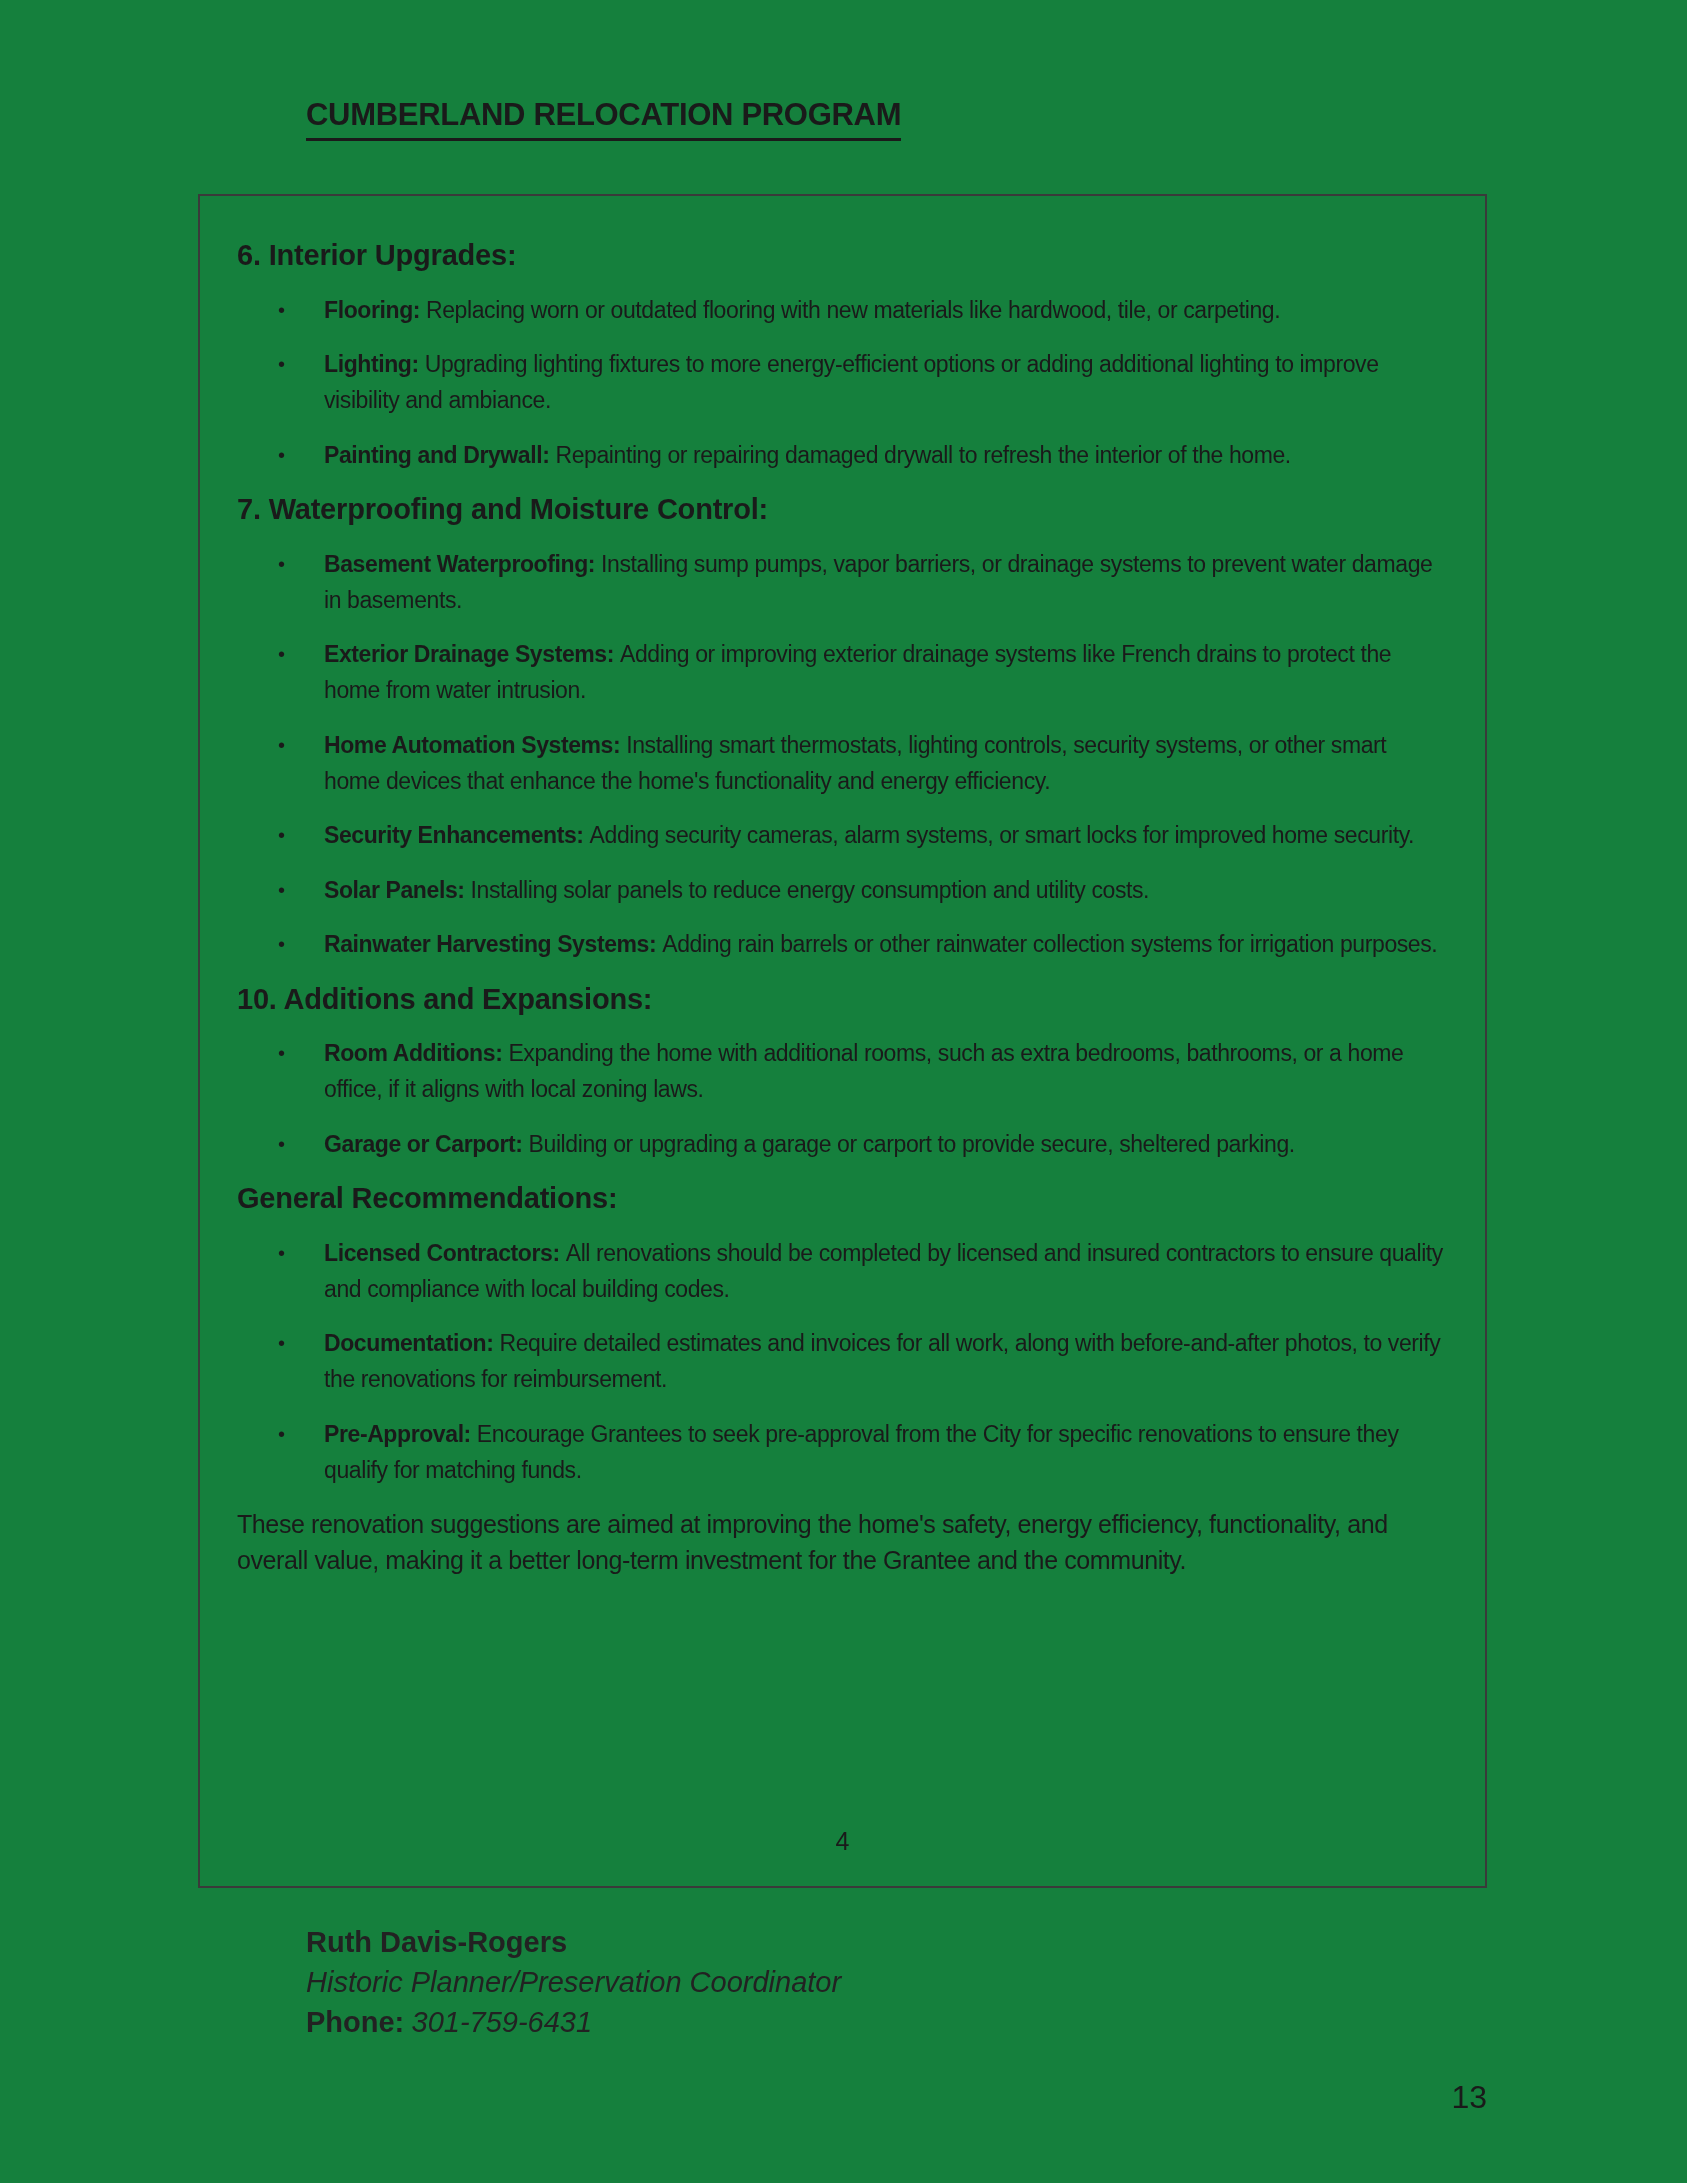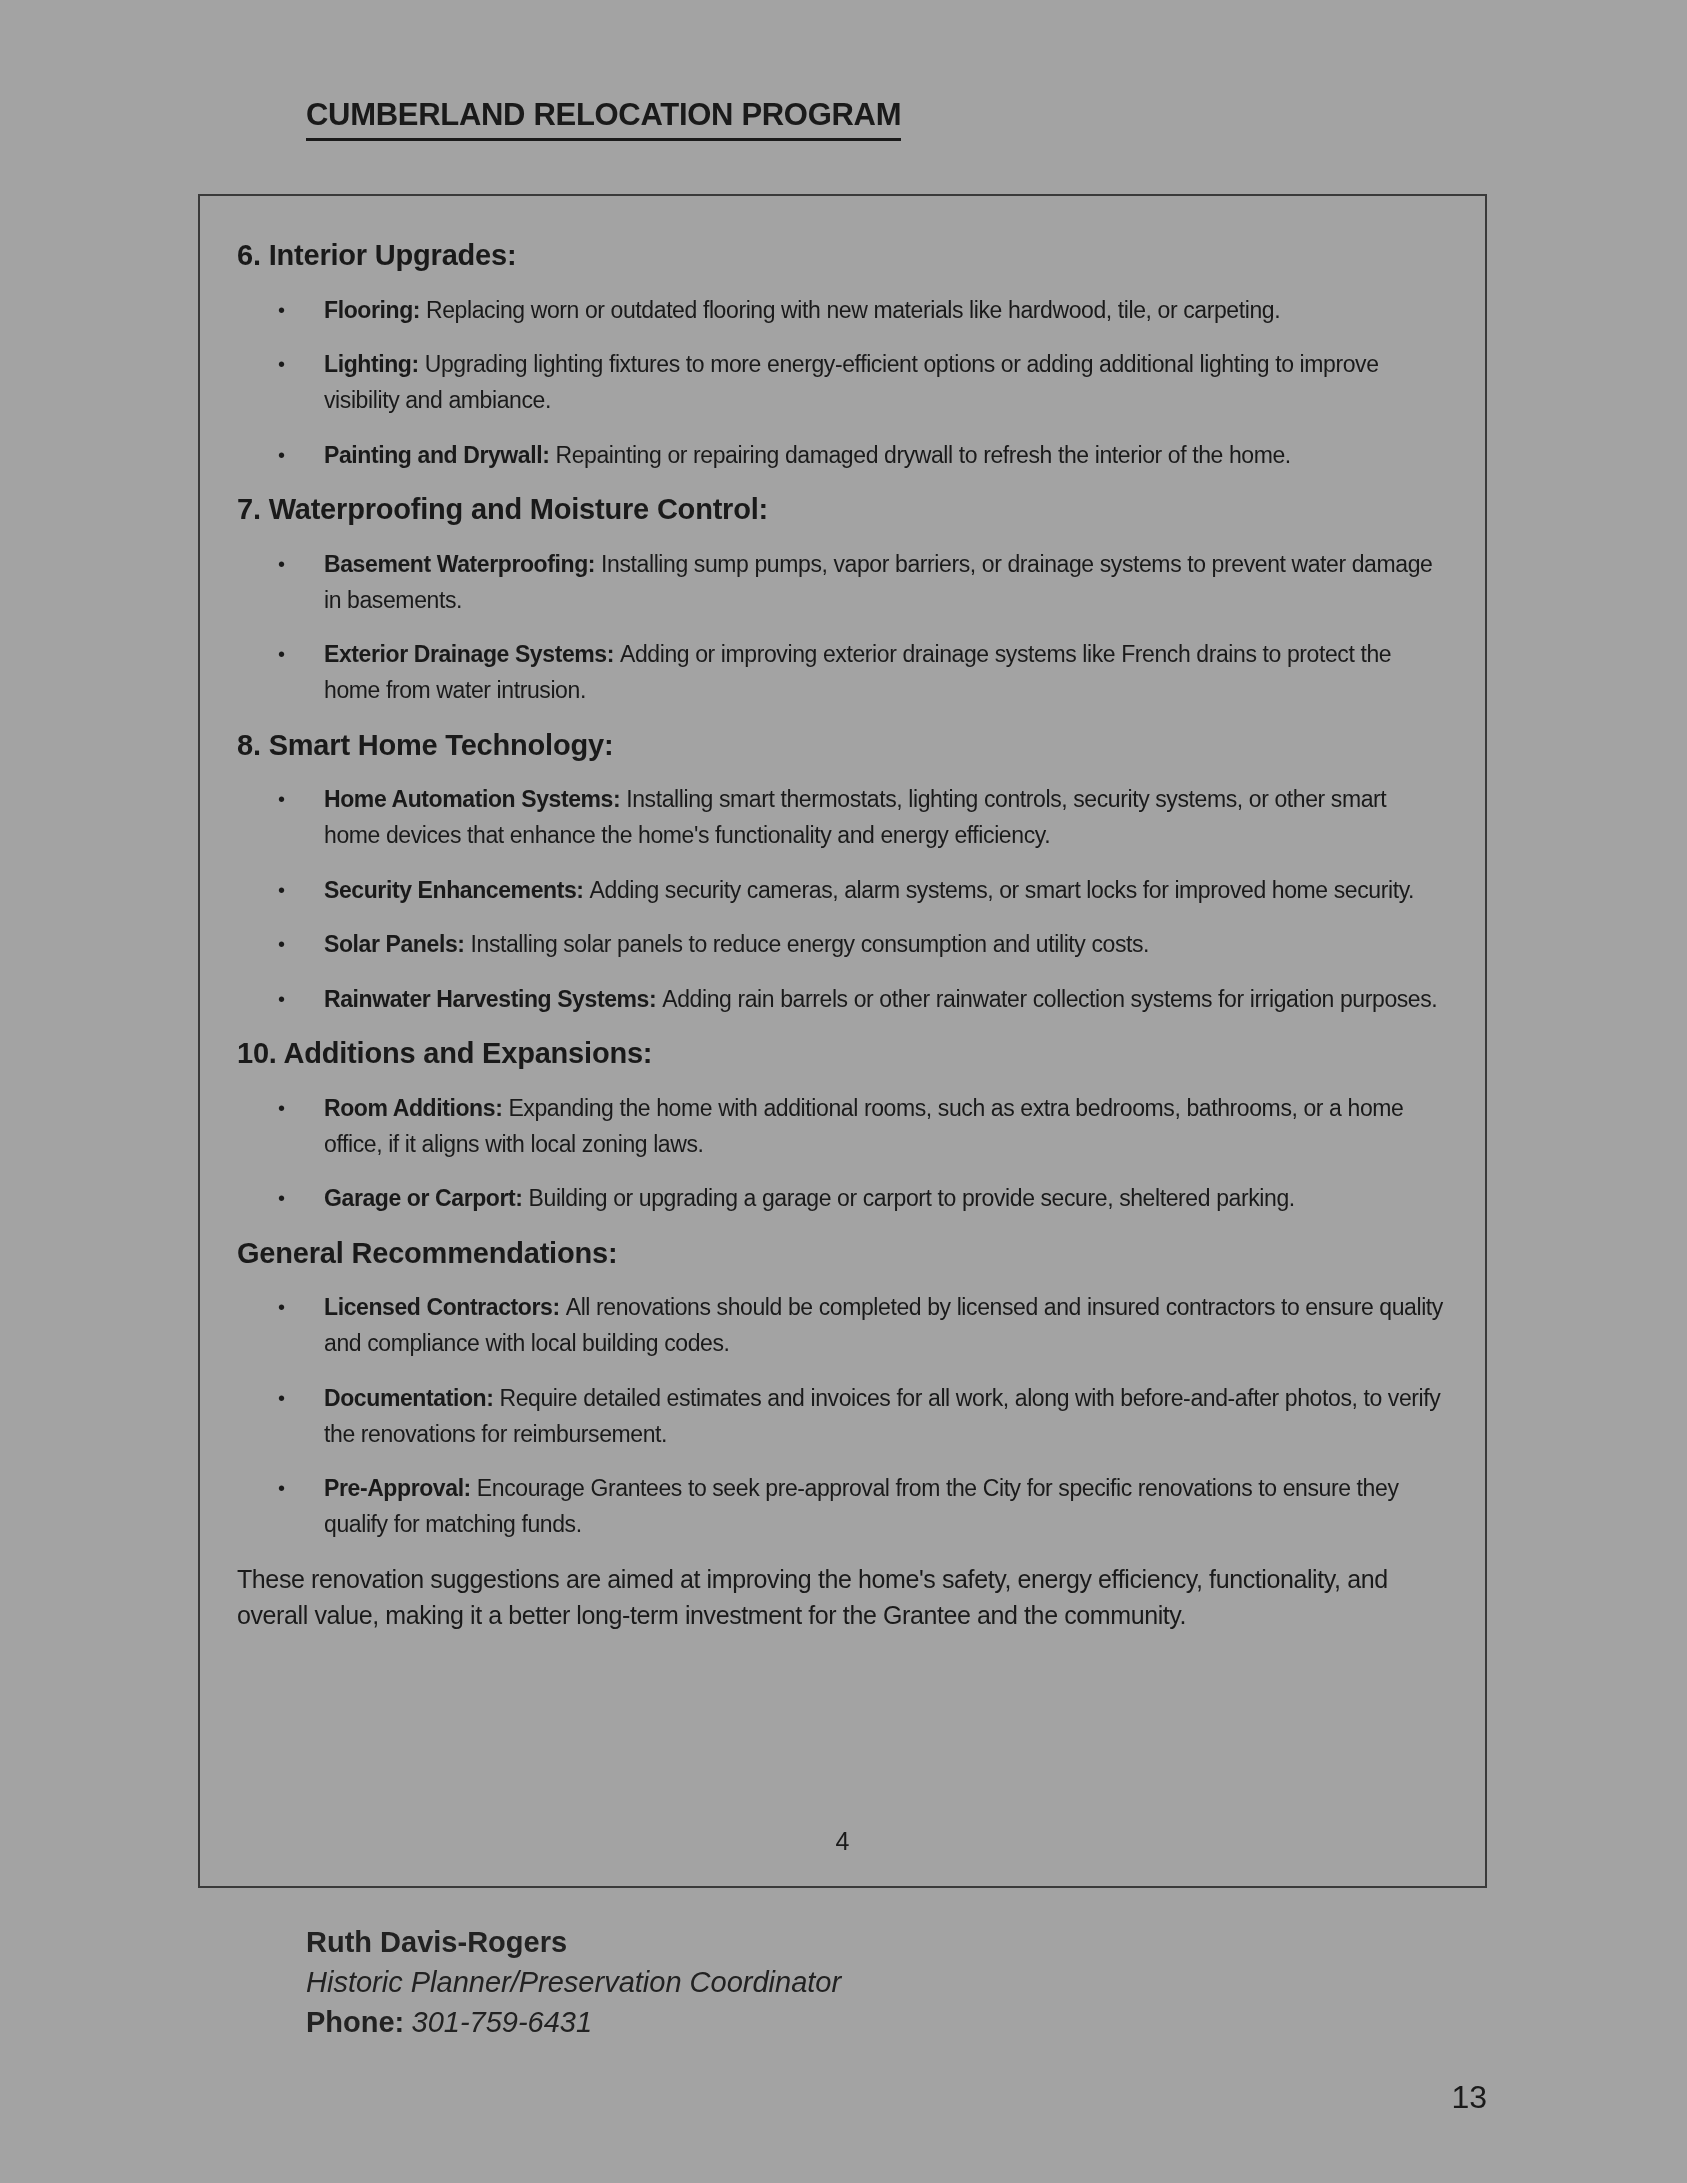--- a/index.html
+++ b/index.html
@@ -1,20 +1,20 @@
 <!DOCTYPE html>
 <html style="font-size:10.6px"><head>
 <meta charset="utf-8">
 <style>
   html, body { margin: 0; padding: 0; background: #e8e8e8; }
   .page {
     position: relative;
     width: 1687px;
     height: 2183px;
-    background: #a3a3a3;
+    background: #15803d;
     font-family: "Liberation Sans", "DejaVu Sans", sans-serif;
     color: #1a1a1a;
     overflow: hidden;
   }
   .doc-title {
     position: absolute;
     left: 306px;
     top: 97px;
     font-size: 31px;
     font-weight: 700;
@@ -116,21 +116,20 @@
     <div class="section-heading">7. Waterproofing and Moisture Control:</div>
     <div class="bullet">
       <span class="dot">•</span>
       <div class="bullet-text"><span class="lead">Basement Waterproofing:</span><span>Installing sump pumps, vapor barriers, or drainage systems to prevent water damage in basements.</span></div>
     </div>
     <div class="bullet">
       <span class="dot">•</span>
       <div class="bullet-text"><span class="lead">Exterior Drainage Systems:</span><span>Adding or improving exterior drainage systems like French drains to protect the home from water intrusion.</span></div>
     </div>
 
-    <div class="section-heading">8. Smart Home Technology:</div>
     <div class="bullet">
       <span class="dot">•</span>
       <div class="bullet-text"><span class="lead">Home Automation Systems:</span><span>Installing smart thermostats, lighting controls, security systems, or other smart home devices that enhance the home's functionality and energy efficiency.</span></div>
     </div>
     <div class="bullet">
       <span class="dot">•</span>
       <div class="bullet-text"><span class="lead">Security Enhancements:</span><span>Adding security cameras, alarm systems, or smart locks for improved home security.</span></div>
     </div>
 
     <div class="bullet">

